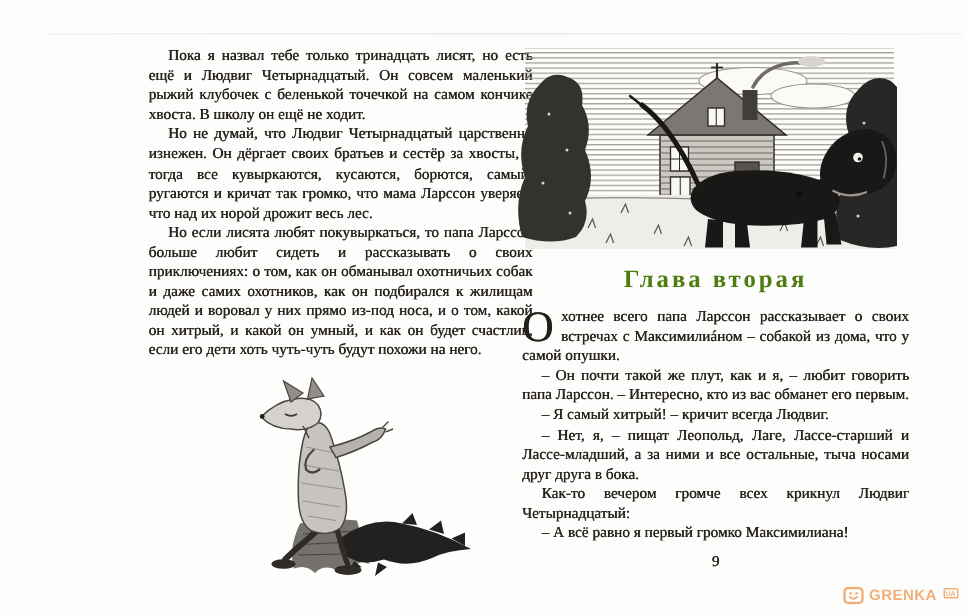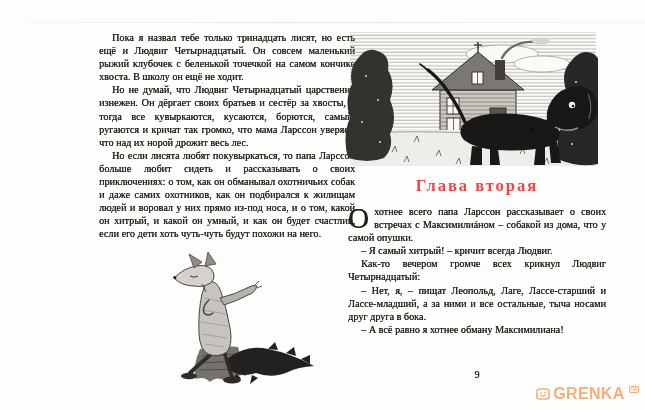--- a/index.html
+++ b/index.html
@@ -25,41 +25,41 @@
   .body-text p { margin:0; text-indent:13px; }
 
   .left-text { position:absolute; left:55px; top:31px; width:256px; }
 
   .fox-art { position:absolute; left:100px; top:246px; }
   .scene-art { position:absolute; left:14px; top:24px; }
 
   .chapter-title {
     position:absolute; left:18px; width:258px; top:176px;
     margin:0; text-align:center; font-size:16.5px; font-weight:bold;
-    letter-spacing:2px; color:#ef4444;
+    letter-spacing:2px; color:#4d7c0f;
   }
   .right-text { position:absolute; left:18px; top:205px; width:258px; }
   .right-text p.opening { text-indent:0; }
   .dropcap {
     float:left; font-size:29px; line-height:24px;
     padding:1px 5px 0 0; color:#241f1a;
   }
   .page-number {
     position:absolute; left:18px; width:258px; top:369px;
     text-align:center; font-size:10px; text-shadow:0.25px 0 currentColor;
   }
 
   .watermark {
     position:absolute; right:6px; bottom:7px;
     display:flex; align-items:center; gap:3px;
     font-family:"Liberation Sans", sans-serif;
     opacity:0.85;
   }
   .watermark .brand {
-    font-weight:bold; font-size:16px; letter-spacing:0.3px;
+    font-weight:bold; font-size:10px; letter-spacing:0.3px;
   }
   .watermark .badge {
     font-size:4.5px; font-weight:bold; align-self:flex-start;
     border:0.5px solid currentColor; border-radius:1px;
     padding:0 1px; margin-left:1px; margin-top:1px;
   }
 </style>
 </head>
 <body>
 
@@ -181,24 +181,25 @@
       <path d="M244 70 Q249 81 245 95" stroke="#6a6661" stroke-width="1.1" fill="none"></path>
       <circle cx="228" cy="81" r="3.2" fill="#f4f1ec"></circle>
       <circle cx="229" cy="82" r="1.2" fill="#0c0c0c"></circle>
       <path d="M211 103 Q222 109 234 104" stroke="#9a958f" stroke-width="1.4" fill="none"></path>
     </svg>
 
     <h2 class="chapter-title">Глава вторая</h2>
 
     <div class="body-text right-text">
       <p class="opening"><span class="dropcap">О</span><span>хотнее всего папа Ларссон рассказывает о своих встречах с Максимилиáном – собакой из дома, что у самой опушки.</span></p>
+      <p>– Он почти такой же плут, как и я, – любит говорить папа Ларссон. – Интересно, кто из вас обманет его первым.</p>
       <p>– Я самый хитрый! – кричит всегда Людвиг.</p>
+      <p>– Нет, я, – пищат Леопольд, Лаге, Лассе-старший и Лассе-младший, а за ними и все остальные, тыча носами друг друга в бока.</p>
       <p>Как-то вечером громче всех крикнул Людвиг Четырнадцатый:</p>
-      <p>– Нет, я, – пищат Леопольд, Лаге, Лассе-старший и Лассе-младший, а за ними и все остальные, тыча носами друг друга в бока.</p>
-      <p>– А всё равно я хотнее обману Максимилиана!</p>
+      <p>– А всё равно я первый громко Максимилиана!</p>
     </div>
 
     <div class="page-number">9</div>
   </div>
 
   <div class="watermark">
     <svg width="14" height="12" viewBox="0 0 14 12" aria-hidden="true">
       <rect x="1" y="1" width="12" height="10" rx="2.5" fill="none" stroke="#efa265" stroke-width="1.6"></rect>
       <circle cx="5" cy="4.6" r="0.9" fill="#efa265"></circle>
       <circle cx="9" cy="4.6" r="0.9" fill="#efa265"></circle>

